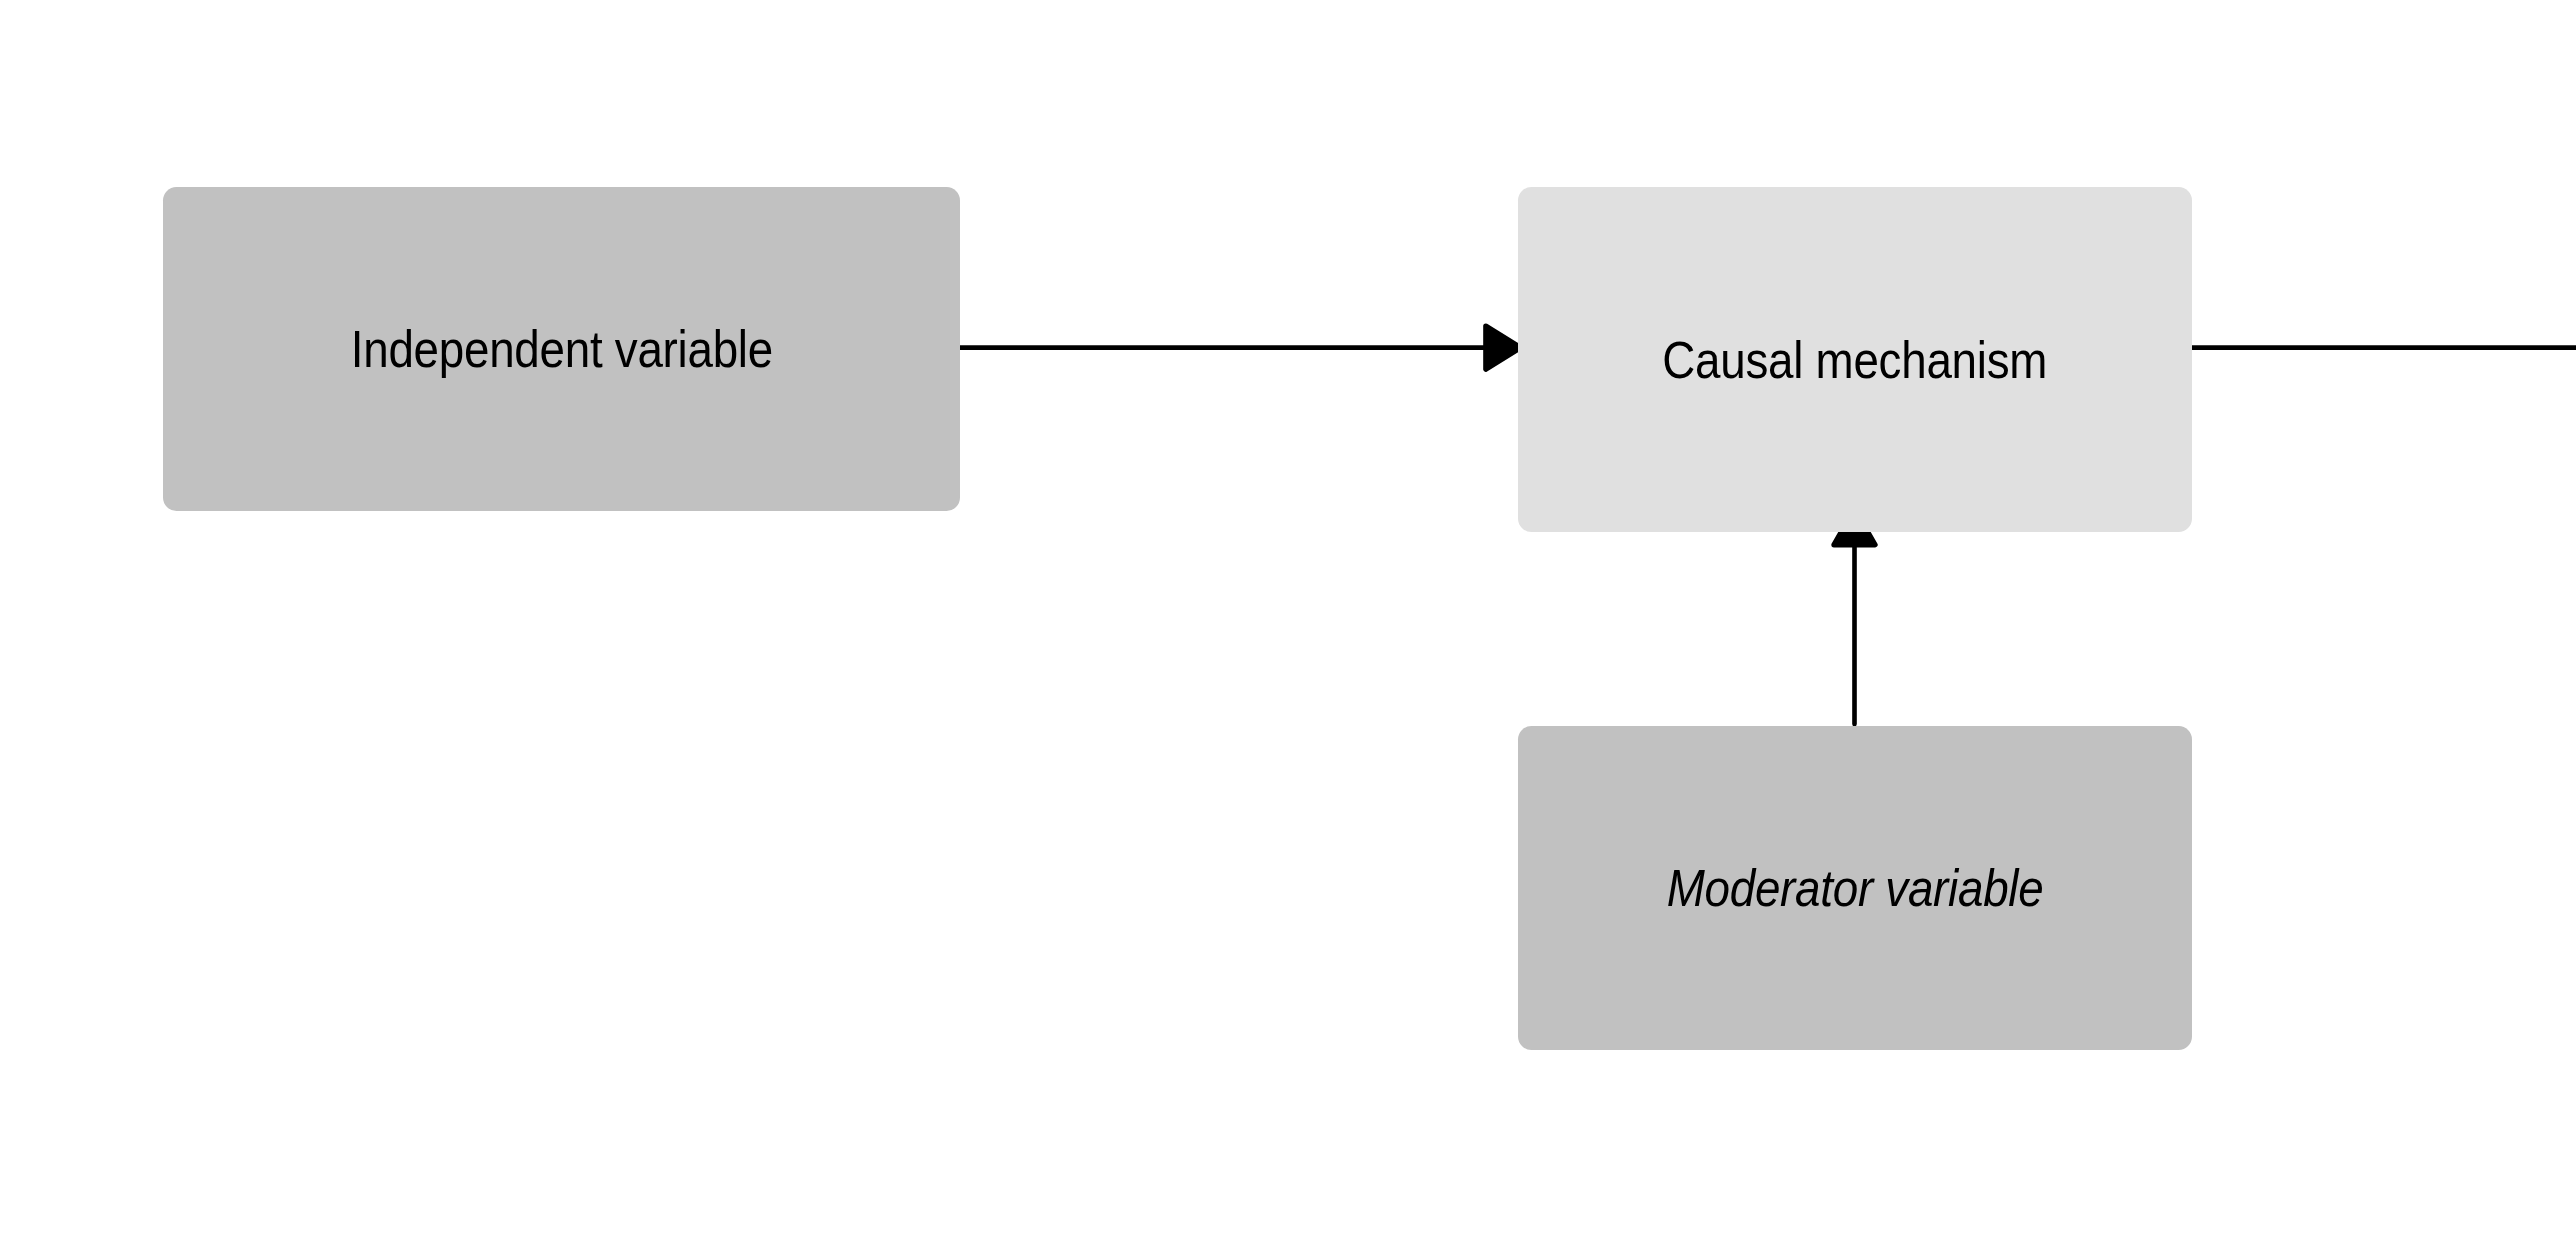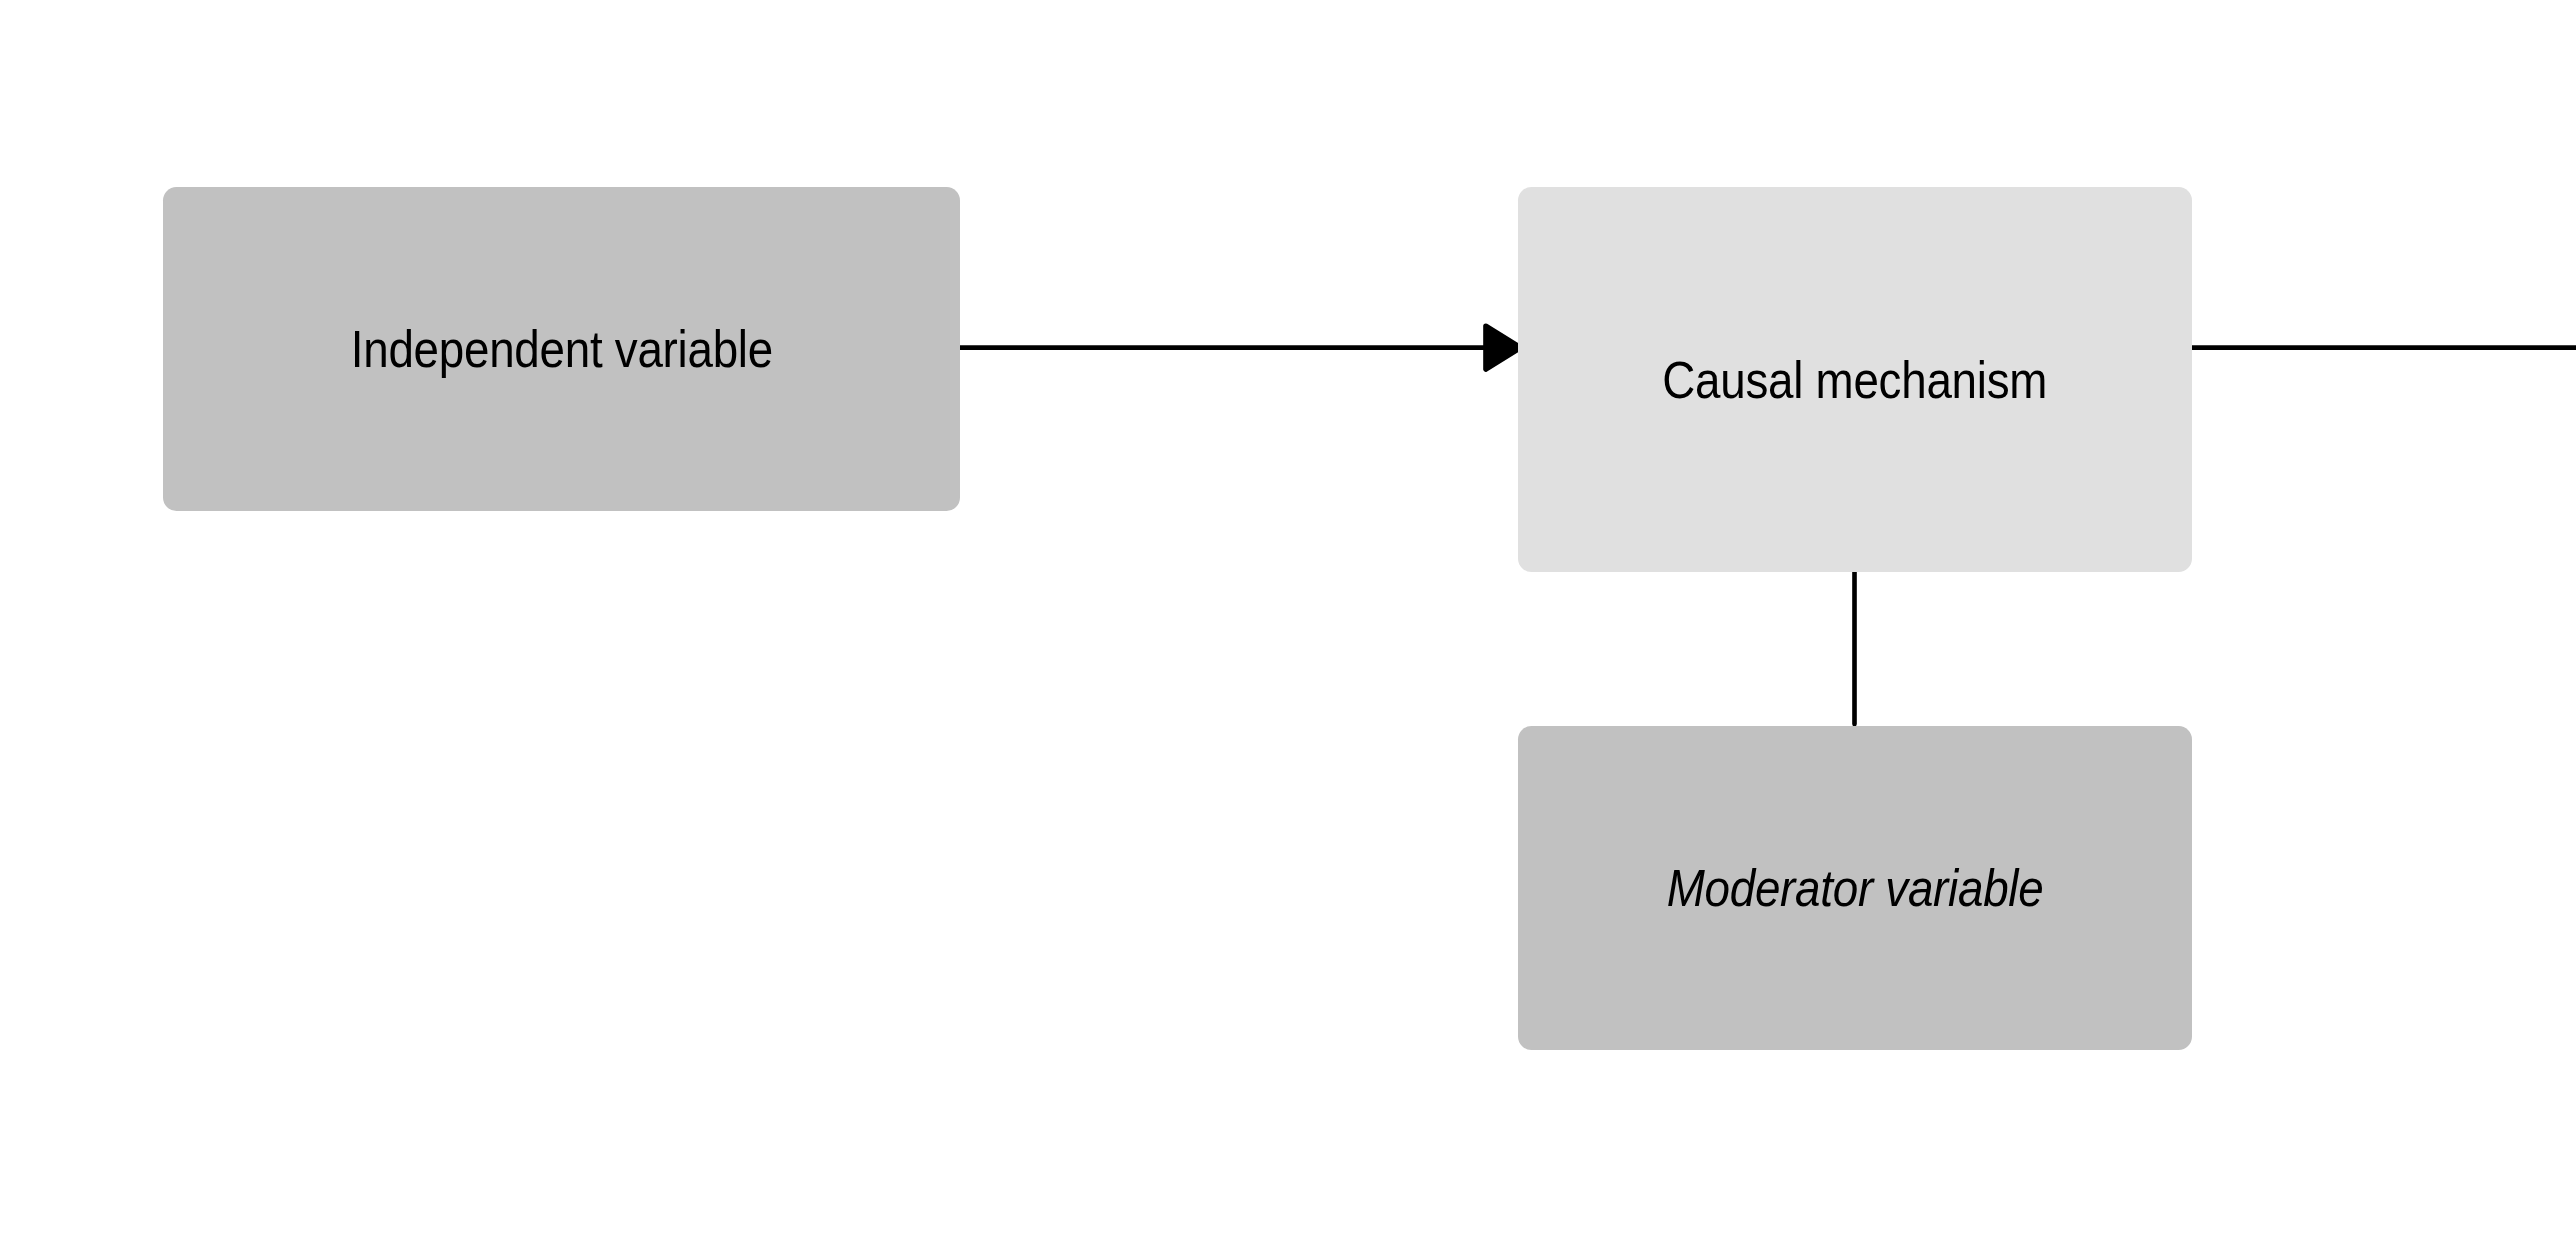--- a/index.html
+++ b/index.html
@@ -41,21 +41,21 @@
     letter-spacing: -0.3px;
     transform: scaleX(0.88);
     transform-origin: center center;
     font-weight: 400;
   }
   
   #node-independent-variable {
     left: 163px;  top: 187px;  width: 797px; height: 324px;
   }
   #node-causal-mechanism {
-    left: 1518px; top: 187px;  width: 674px; height: 385px;
+    left: 1518px; top: 187px;  width: 674px; height: 345px;
   }
   #node-moderator-variable {
     left: 1518px; top: 726px; width: 674px; height: 324px;
   }
 </style>
 </head>
 <body>
 
 <div id="canvas" style="background: rgb(255, 255, 255);">
 

